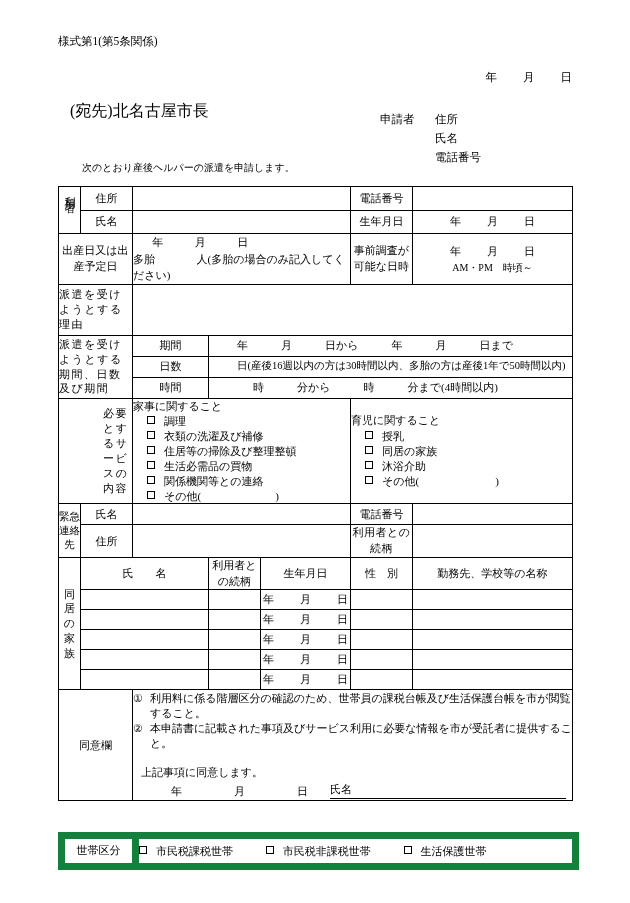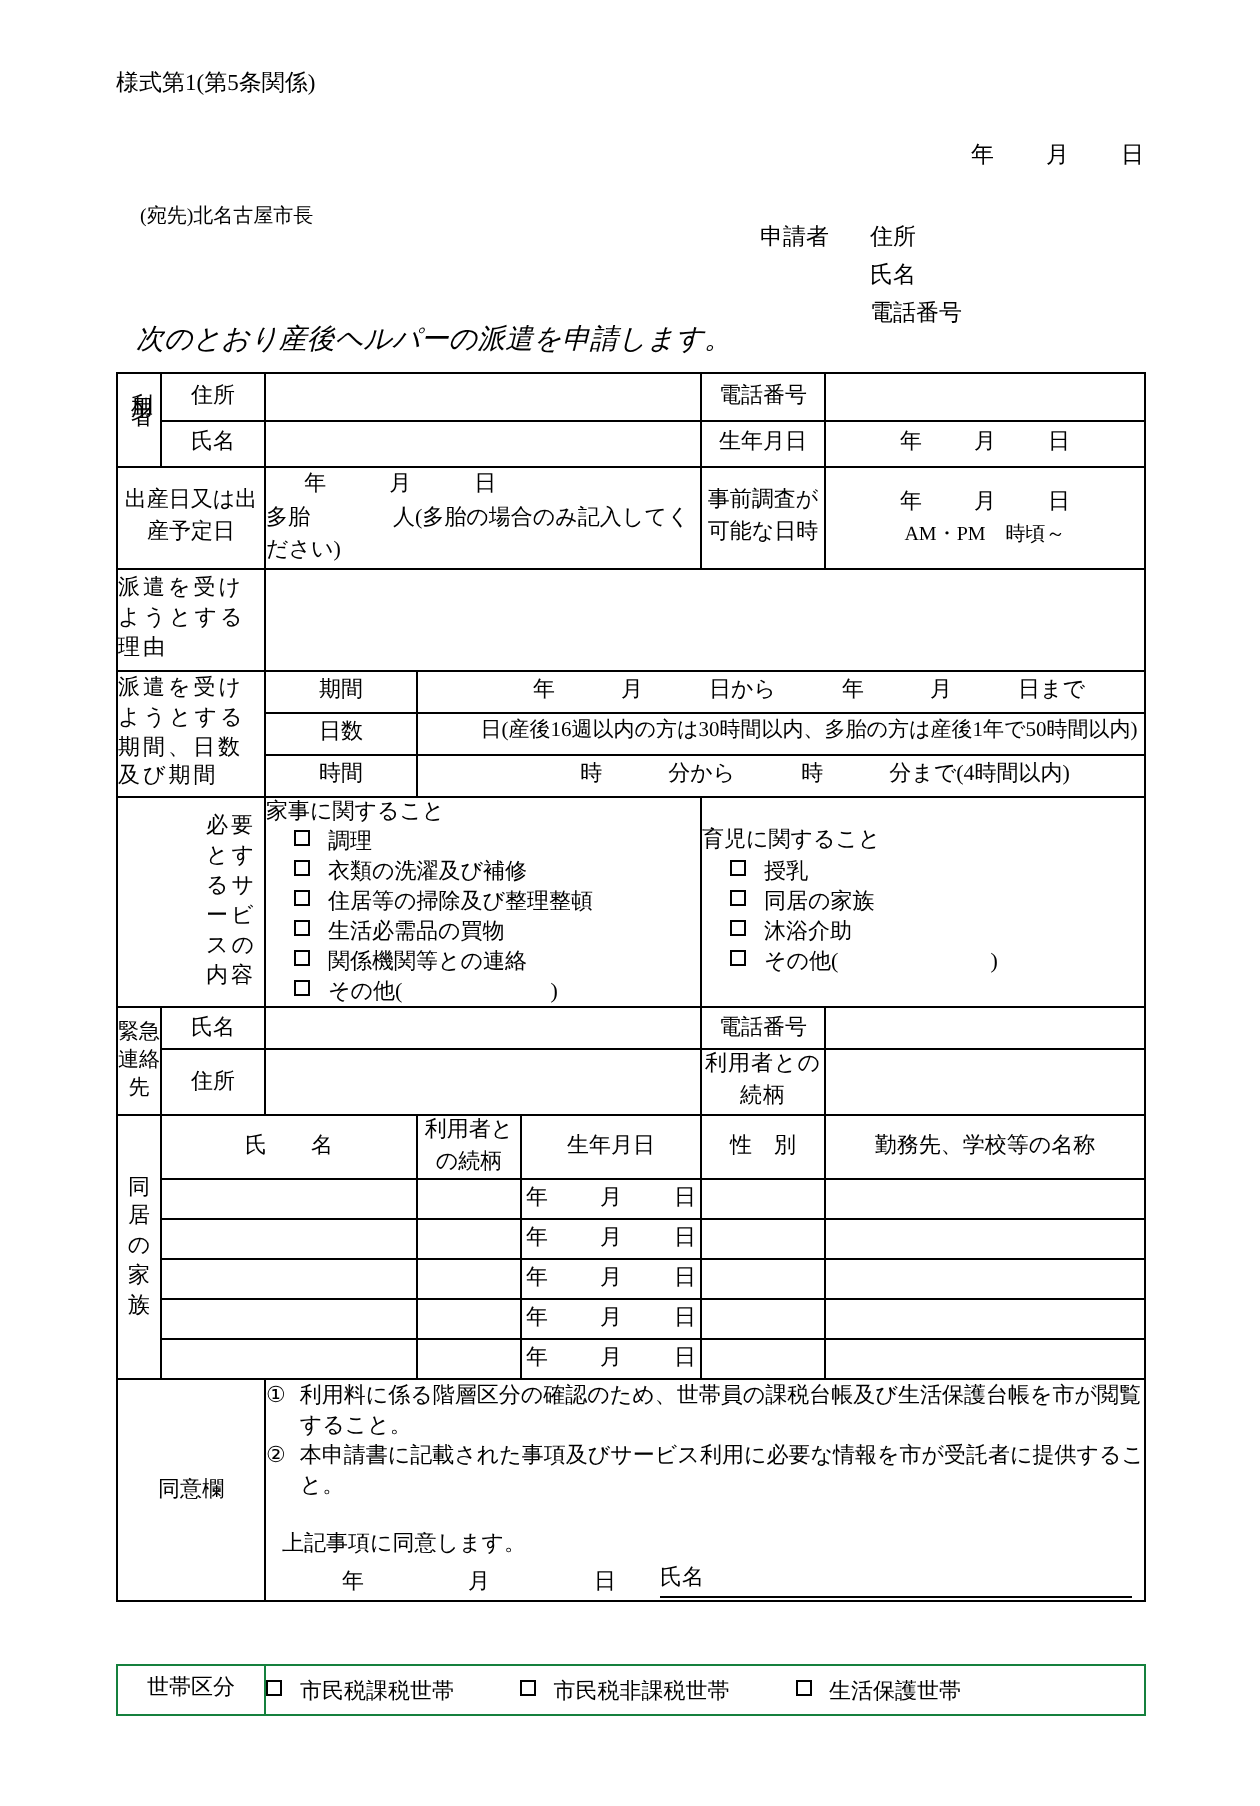--- a/index.html
+++ b/index.html
@@ -45,42 +45,41 @@
     top: 70px;
     width: 572px;
     text-align: right;
     font-size: 11.5px;
   }
   .date-line-top span.gap { display: inline-block; width: 26px; }
   .addressee {
     position: absolute;
     left: 70px;
     top: 101px;
-    font-size: 10px;
+    font-size: 16px;
     white-space: nowrap;
   }
   .applicant-block {
     position: absolute;
     left: 380px;
     top: 110px;
     font-size: 11.5px;
   }
   .applicant-block .row {
     display: flex;
     line-height: 19px;
     white-space: nowrap;
   }
   .applicant-block .lbl { width: 55px; }
   .intro-line {
     position: absolute;
-    left: 68px;
+    left: 82px;
     top: 161px;
-    font-size: 14px;
-    white-space: nowrap;
-    font-style: italic;
+    font-size: 10px;
+    white-space: nowrap;
   }
 
   
   table.form {
     position: absolute;
     left: 58px;
     top: 186px;
     width: 514px;
     border-collapse: collapse;
     table-layout: fixed;
@@ -105,21 +104,21 @@
     padding: 3px 2px;
     line-height: 1.4;
   }
   .spread {
     text-align: center;
     font-size: 11px;
     padding: 3px 2px;
   }
   .spread i { font-style: normal; display: inline-block; width: 26px; }
   .pad { padding: 3px 6px; }
-  .ht20 { height: 20px; text-align: center; }
+  .ht20 { height: 20px; }
 
   
   .svc {
     padding: 4px 5px 5px 6px;
     font-size: 11px;
     line-height: 1.48;
     vertical-align: top;
   }
   .svc .head { margin-bottom: 1px; }
   .svc .item {
@@ -181,21 +180,21 @@
   table.bottom {
     position: absolute;
     left: 58px;
     top: 832px;
     width: 514px;
     border-collapse: collapse;
     table-layout: fixed;
     font-size: 11px;
   }
   table.bottom td {
-    border: 1px solid #15803d;
+    border: 7px solid #15803d;
     padding: 0;
     height: 24px;
   }
   .hh-opts { padding: 3px 8px; white-space: nowrap; }
   .hh-opts .opt { display: inline-block; margin-right: 30px; }
   .hh-opts .opt:last-child { margin-right: 0; }
 </style>
 </head>
 <body>
 

